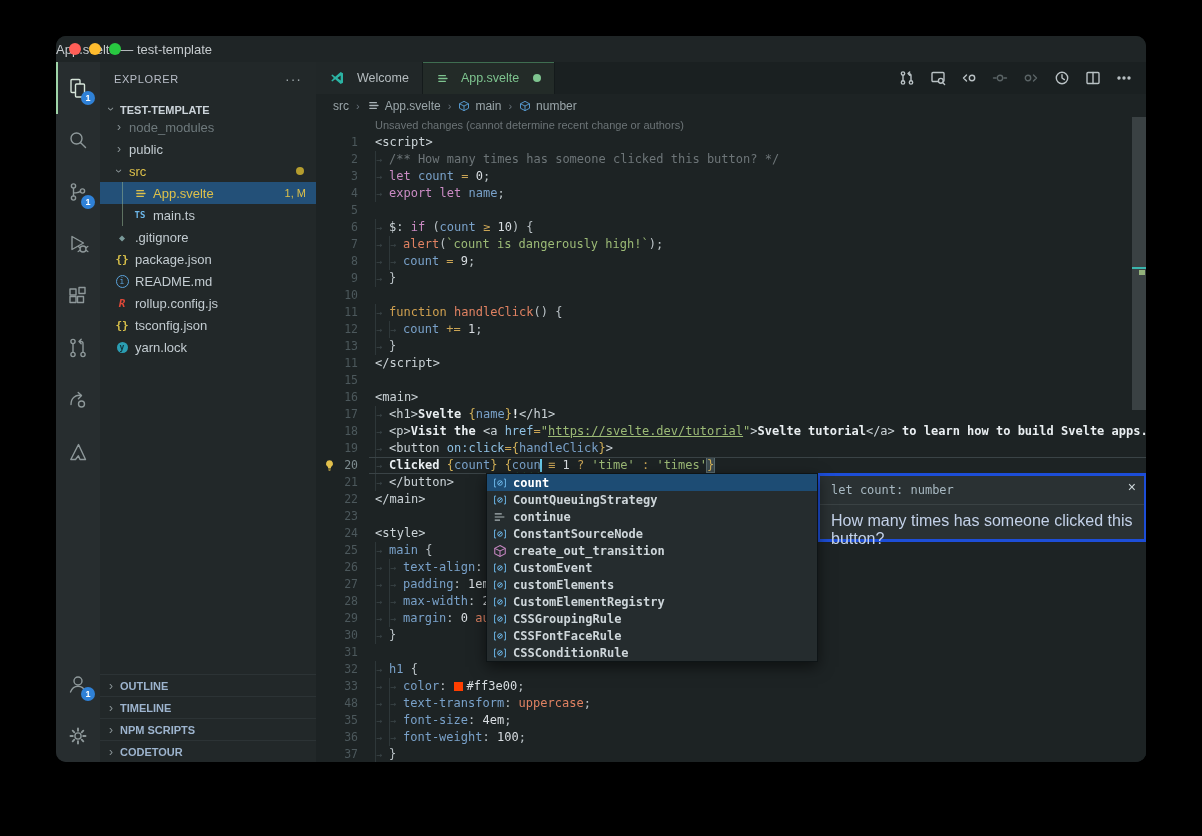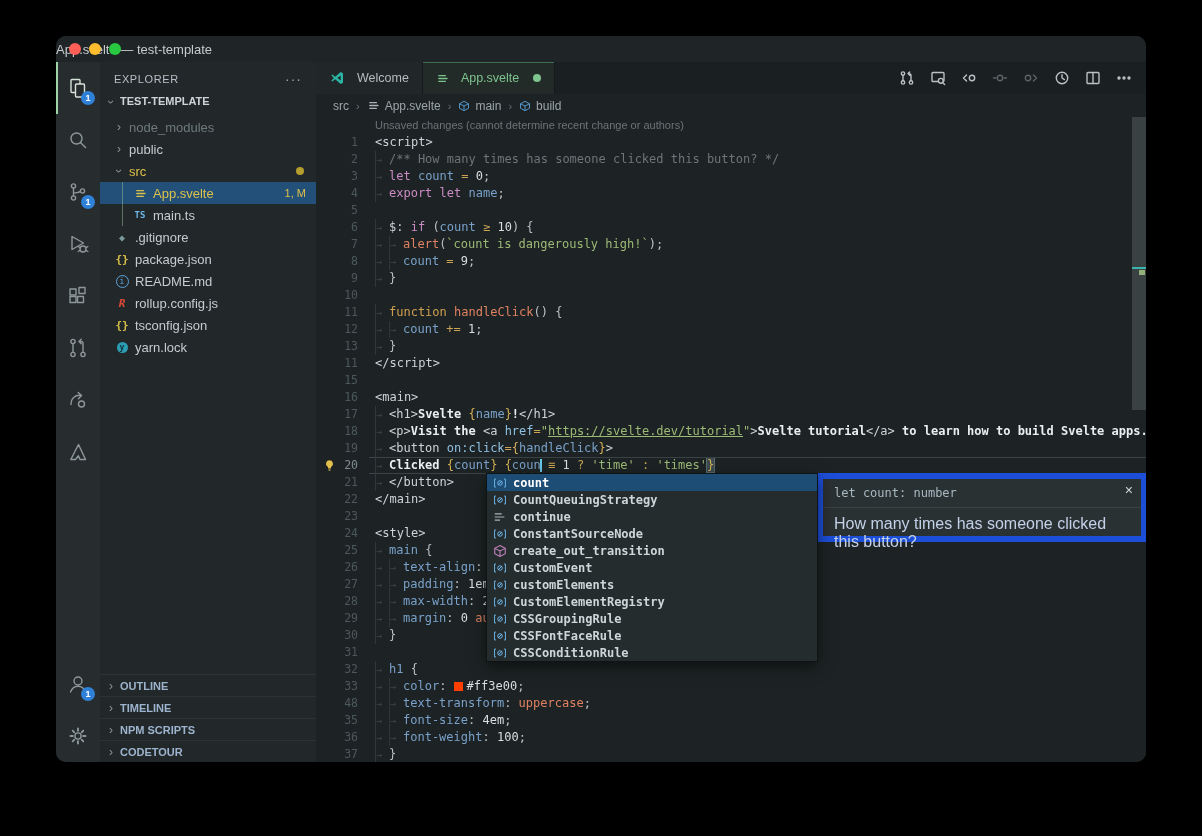--- a/index.html
+++ b/index.html
@@ -17,21 +17,21 @@
   .activity{width:44px;flex:0 0 44px;background:#272d2f;display:flex;flex-direction:column;}
   .ab-spacer{flex:1;}
   .ab-item{position:relative;height:52px;display:flex;align-items:center;justify-content:center;color:#8e989a;cursor:pointer;}
   .ab-item.active{color:#d6e4d9;box-shadow:inset 2px 0 0 #9fd4a8;}
   .ab-badge{position:absolute;right:5px;bottom:9px;min-width:14px;height:14px;border-radius:8px;background:#2f81d7;color:#fff;font-size:9px;font-weight:bold;display:flex;align-items:center;justify-content:center;}
   
   .sidebar{width:216px;flex:0 0 216px;background:#222829;position:relative;display:flex;flex-direction:column;overflow:hidden;}
   .sb-header{height:33px;flex:0 0 33px;display:flex;align-items:center;padding:0 14px;}
   .sb-title{font-size:11px;letter-spacing:.6px;color:#b9bec8;}
   .sb-dots{margin-left:auto;color:#9aa3a6;font-size:14px;letter-spacing:1px;cursor:pointer;}
-  .sb-root{height:21px;display:flex;align-items:flex-start;gap:4px;padding:0 6px;font-size:11px;font-weight:bold;color:#ccd4da;cursor:pointer;}
+  .sb-root{height:21px;display:flex;align-items:flex-end;gap:4px;padding:0 6px;font-size:11px;font-weight:bold;color:#ccd4da;cursor:pointer;}
   .chev{display:inline-block;color:#8a9497;font-size:12px;width:10px;text-align:center;transform:rotate(0deg);font-weight:normal;}
   .chev.open{transform:rotate(90deg);}
   .tree{flex:1;overflow:hidden;}
   .trow{position:relative;height:22px;display:flex;align-items:center;gap:5px;padding-left:14px;font-size:13px;color:#c3ccd1;cursor:pointer;}
   .trow.dim .fname{color:#6e797c;}
   .trow.child{padding-left:32px;}
   .trow.selected{background:#235078;}
   .trow .fname{white-space:nowrap;}
   .trow.modified .fname{color:#ddc04a;}
   .trow .badge{margin-left:auto;margin-right:10px;font-size:11px;color:#ddc04a;}
@@ -88,21 +88,21 @@
   .tk-sq{color:#79a1c9;text-decoration:underline wavy #3fae5a;text-decoration-thickness:1px;text-underline-offset:3px;}
   .tk-match{color:#d3b158;background:#3d4a4e;box-shadow:0 0 0 1px #5a6c70;}
   .tk-cursor{display:inline-block;width:2px;height:13px;background:#66c7e6;vertical-align:text-bottom;margin:0 -1px;}
   .tk-swatch{display:inline-block;width:9px;height:9px;background:#ff3e00;margin-right:4px;vertical-align:-1px;}
   
   .suggest{position:absolute;left:170px;top:356px;width:330px;background:#252c2e;border:1px solid #0e1416;box-shadow:0 5px 14px rgba(0,0,0,.55);z-index:6;}
   .sg-row{height:17px;display:flex;align-items:center;gap:6px;padding:0 5px;font-family:"DejaVu Sans Mono",monospace;font-size:12px;font-weight:bold;color:#ced6da;cursor:pointer;}
   .sg-row.selected{background:#1d4c74;color:#fff;}
   .sg-ico{width:15px;flex:0 0 15px;display:flex;align-items:center;justify-content:center;}
   
-  .docs{position:absolute;left:501px;top:356px;width:330px;height:69px;background:#2a3133;border:6px solid #1d4ed8;box-sizing:border-box;padding:7px 11px;z-index:5;}
+  .docs{position:absolute;left:501px;top:356px;width:330px;height:69px;background:#2a3133;border:3px solid #1d4ed8;box-sizing:border-box;padding:7px 11px;z-index:5;}
   .docs-sig{font-family:"DejaVu Sans Mono",monospace;font-size:12px;color:#a8b9c2;}
   .docs-sep{border-top:1px solid #3a4244;margin:7px -11px 7px -11px;}
   .docs-txt{font-size:16px;color:#c3d1e8;}
   .docs-close{position:absolute;right:8px;top:3px;color:#cfd8db;font-size:14px;cursor:pointer;}
   
   .scrollbar{position:absolute;right:0;top:0;width:14px;height:293px;background:#3a4143;cursor:pointer;z-index:3;}
   .ov-cursor{position:absolute;right:0;top:150px;width:14px;height:2px;background:#3ab5ad;}
   .ov-mod{position:absolute;right:1px;top:153px;width:6px;height:5px;background:#93b27b;}
   svg{display:block;}
 </style>
@@ -401,21 +401,21 @@
               <span>main</span>
             </span>
             <span class="bc-sep">›</span>
             <span class="bc-item">
               <span>
                 <svg width="12" height="12" viewBox="0 0 16 16" fill="none" stroke="#5ba3dc" stroke-width="1.2">
                   <path d="M8 1.8 14 5v6L8 14.2 2 11V5Z"></path>
                   <path d="M2 5l6 3 6-3M8 8v6.2"></path>
                 </svg>
               </span>
-              <span>build</span>
+              <span>number</span>
             </span>
           </div>
         <div class="editor">
           <div id="editor-content">
               <div class="ann-row">Unsaved changes (cannot determine recent change or authors)</div>
               <div class="code-row"><span class="ln">1</span><span><span class="tk-tag">&lt;script&gt;</span></span></div>
               <div class="code-row"><span class="ln">2</span><span><span class="ind">→</span><span class="tk-cmt">/** How many times has someone clicked this button? */</span></span></div>
               <div class="code-row"><span class="ln">3</span><span><span class="ind">→</span><span class="tk-kw">let </span><span class="tk-var">count </span><span class="tk-op">= </span><span class="tk-num">0</span><span class="tk-pun">;</span></span></div>
               <div class="code-row"><span class="ln">4</span><span><span class="ind">→</span><span class="tk-kw">export let </span><span class="tk-var">name</span><span class="tk-pun">;</span></span></div>
               <div class="code-row"><span class="ln">5</span><span></span></div>

